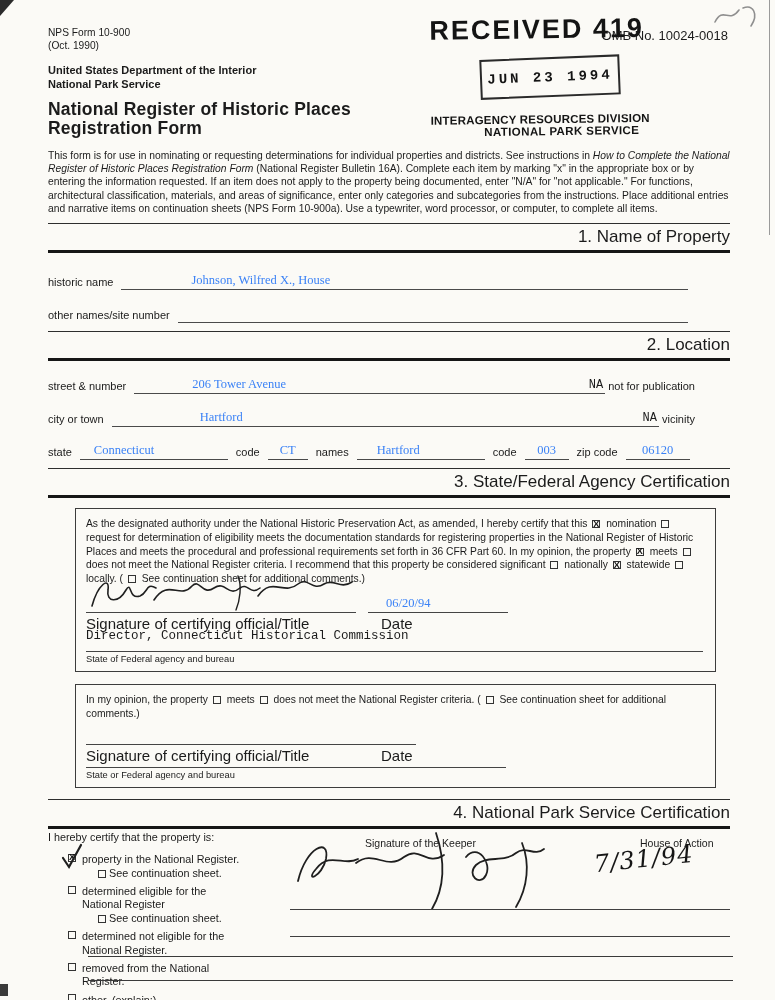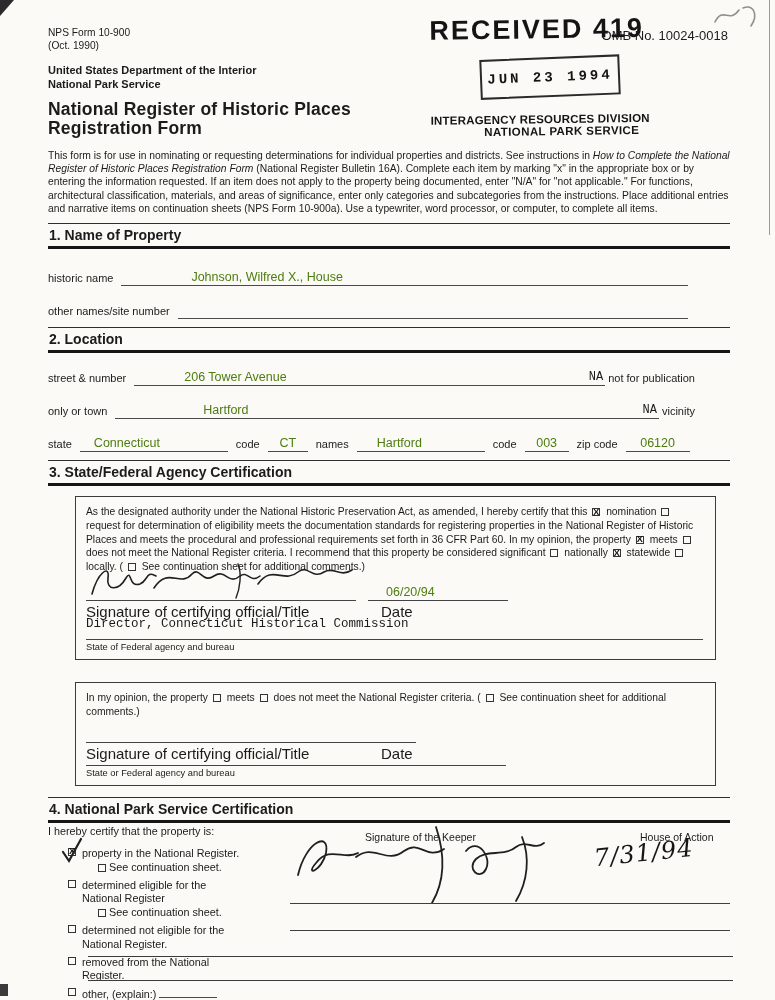--- a/index.html
+++ b/index.html
@@ -21,36 +21,36 @@
   .stamp-datebox span { font-size:14px; font-weight:bold; letter-spacing:3px; font-family:"Liberation Mono", monospace; white-space:nowrap; }
   .stamp-l1 { margin-top:16px; font-size:11.5px; font-weight:bold; letter-spacing:.2px; white-space:nowrap; }
   .stamp-l2 { text-align:center; font-size:11.5px; font-weight:bold; letter-spacing:.4px; }
 
   .corner-scribble { position:absolute; right:6px; top:2px; }
 
   .dept { margin-top:10px; font-weight:bold; font-size:11px; line-height:1.3; }
   .doc-title { margin-top:9px; font-weight:bold; font-size:17.5px; line-height:1.1; letter-spacing:.2px; }
   .instructions { margin-top:10px; font-size:10.3px; line-height:1.3; text-align:left; }
 
-  .sec-hdr { margin-top:8px; border-top:1.2px solid #2e2e2e; border-bottom:3.5px solid #161616; font-weight:bold; font-size:14px; padding:3px 0 3px 1px; }
+  .sec-hdr { margin-top:8px; border-top:1.2px solid #2e2e2e; border-bottom:3.5px solid #161616; font-weight:normal; font-size:17px; padding:3px 0 3px 1px;text-align:right; }
 
   .frow { display:flex; align-items:flex-end; margin-top:9px; height:24px; font-size:11px; }
   .lbl { white-space:nowrap; padding-bottom:2px; }
   .tail-lbl { white-space:nowrap; padding-bottom:2px; margin-left:3px; }
   .fill { flex:1; border-bottom:1.2px solid #4a4a4a; margin-left:8px; position:relative; height:100%; }
   .fill.fx { flex:none; }
-  .mono, .val { font-family:Liberation Sans, sans-serif; font-size:12.5px; color:#4d7c0f;margin-top:25px; }
+  .mono, .val { font-family:Liberation Serif, serif; font-size:12.5px; color:#3b82f6;margin-top:25px; }
   .val { position:absolute; bottom:1px; white-space:nowrap; }
-  .vl70 { left:70px; } .vl62 { left:50px; } .vl88 { left:88px; } .vl14 { left:14px; } .vl20 { left:20px; }
+  .vl70 { left:70px; } .vl62 { left:58px; } .vl88 { left:88px; } .vl14 { left:14px; } .vl20 { left:20px; }
   .vc { left:50%; transform:translateX(-50%); }
   .na-seg { border-bottom:1.2px solid #4a4a4a; padding:0 2px 1px 2px; font-family:"Liberation Mono",monospace; font-size:12px; }
   .pr42 { padding-right:42px; } .pr35 { padding-right:35px; } .pr30 { padding-right:30px; }
 
   .cert-box { margin:10px 14px 0 27px; border:1.4px solid #3c3c3c; padding:8px 12px 5px 10px; font-size:10.3px; }
-  .cert-box.b2 { margin-top:22px; }
+  .cert-box.b2 { margin-top:12px; }
   .cert-text { line-height:1.32; }
   .cb { display:inline-block; width:8px; height:8px; border:1px solid #333; margin:0 3px 0 2px; position:relative; top:1px; background:#fbfaf6; }
   .cb.x::after { content:"X"; position:absolute; left:0px; top:-2.5px; font-size:9px; font-weight:bold; font-family:"Liberation Sans",sans-serif; color:#111; }
   .sig-row { display:flex; margin-top:8px; position:relative; }
   .sig-line { width:270px; border-bottom:1px solid #444; position:relative; height:20px; }
   .sig-line svg { position:absolute; left:2px; bottom:-4px; }
   .date-line { width:140px; border-bottom:1px solid #444; margin-left:12px; position:relative; height:20px; }
   .sig-labels { position:relative; font-size:15px; margin-top:2px; height:12px; }
   .date-lbl { position:absolute; left:295px; top:0; }
   .title-line { margin-top:2px; font-family:"Liberation Mono",monospace; font-size:12.5px; }
@@ -133,21 +133,21 @@
   <div class="sec-hdr"><span>2. Location</span></div>
   <div class="frow pr35">
     <span class="lbl">street &amp; number</span>
     <span class="fill">
         <span class="val vl62">206 Tower Avenue</span>
       </span>
     <span class="na-seg">NA</span>
     <span class="tail-lbl">not for publication</span>
   </div>
   <div class="frow pr35">
-    <span class="lbl">only or town</span>
+    <span class="lbl">city or town</span>
     <span class="fill">
         <span class="val vl88">Hartford</span>
       </span>
     <span class="na-seg">NA</span>
     <span class="tail-lbl">vicinity</span>
   </div>
   <div class="frow pr30">
     <span class="lbl">state</span>
     <span class="fill fx" style="width:148px">
         <span class="val vl14">Connecticut</span>

